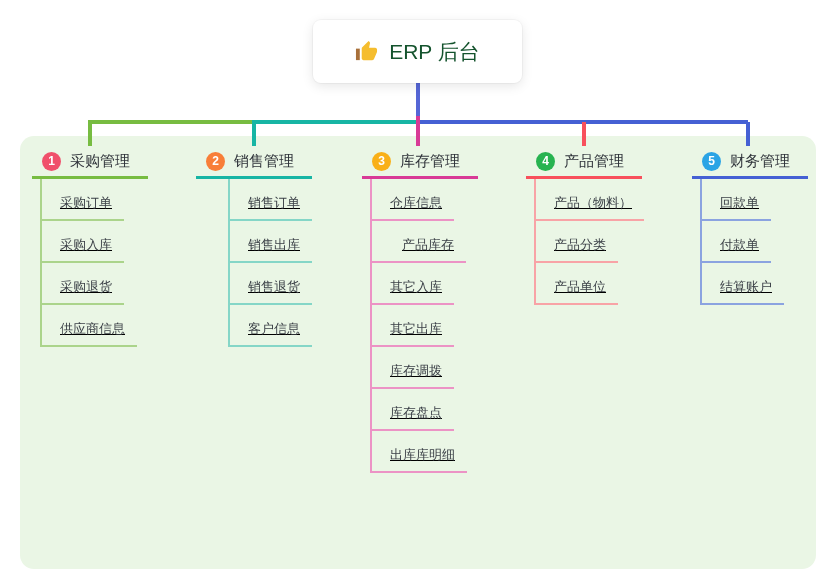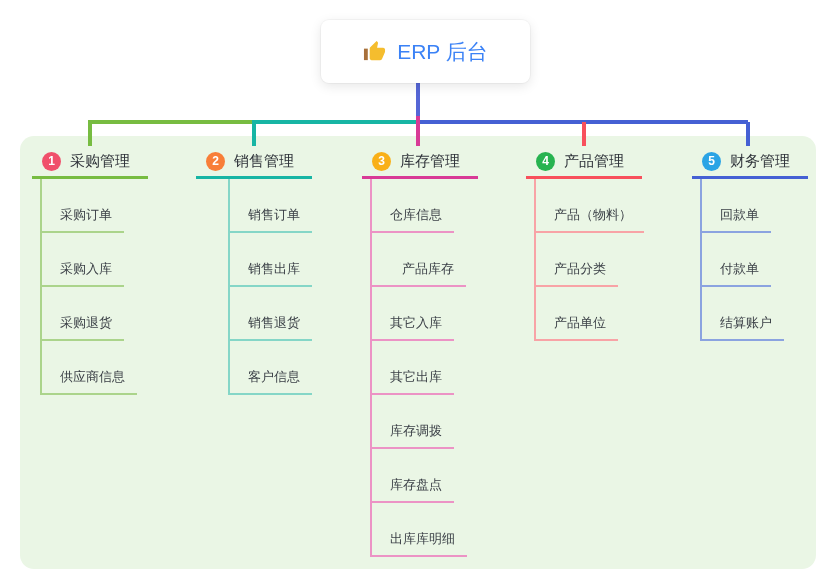--- a/index.html
+++ b/index.html
@@ -2,43 +2,43 @@
 <html><head>
 <meta charset="utf-8">
 <style>
   * { margin:0; padding:0; box-sizing:border-box; }
   html,body { width:839px; height:588px; background:#ffffff; overflow:hidden;
               font-family:"Liberation Sans", sans-serif; position:relative; }
 
   .panel { position:absolute; left:20px; top:136px; width:796px; height:433px;
            border-radius:14px; }
 
-  .root-card { position:absolute; left:321px; top:20px; width:209px; height:63px;
+  .root-card { position:absolute; left:313px; top:20px; width:209px; height:63px;
                background:#ffffff; border-radius:8px;
                box-shadow:0 3px 12px rgba(0,0,0,0.10), 0 0 0 1px rgba(0,0,0,0.03);
                display:flex; align-items:center; justify-content:center; gap:11px;
-               font-size:21px; color:#3b82f6; font-weight:500; z-index:3; }
+               font-size:21px; color:#14532d; font-weight:500; z-index:3; }
 
   .lines { position:absolute; left:0; top:0; width:839px; height:588px; z-index:2;
            pointer-events:none; }
 
   .branch { position:absolute; top:146px; z-index:4; }
   .b1 { left:32px; }  .b2 { left:196px; }  .b3 { left:362px; }
   .b4 { left:526px; } .b5 { left:692px; }
 
   .branch-header { width:116px; height:33px; display:flex; align-items:center;
                    gap:9px; padding-left:10px; border-bottom:3px solid #999;
                    font-size:15px; color:#2f333a; white-space:nowrap; }
 
   .badge { width:19px; height:19px; min-width:19px; border-radius:50%;
            color:#ffffff; font-size:12px; font-weight:700;
            display:flex; align-items:center; justify-content:center; }
 
   .children { margin-left:8px; border-left:2px solid #ccc; width:max-content; }
-  .child { height:54px; display:flex; align-items:flex-end; }
+  .child { height:42px; display:flex; align-items:flex-end;text-decoration:underline; }
   .child > span { display:block; padding:0 12px 7px 18px;
                   border-bottom:2px solid #ccc; font-size:13px; color:#3a3f46;
                   white-space:nowrap; }
 
   .thumb-icon { width:23px; height:23px; display:inline-block; }
 </style>
 </head>
 <body>
 
 <div class="panel" style="background-color: rgb(234, 246, 229);"></div>

